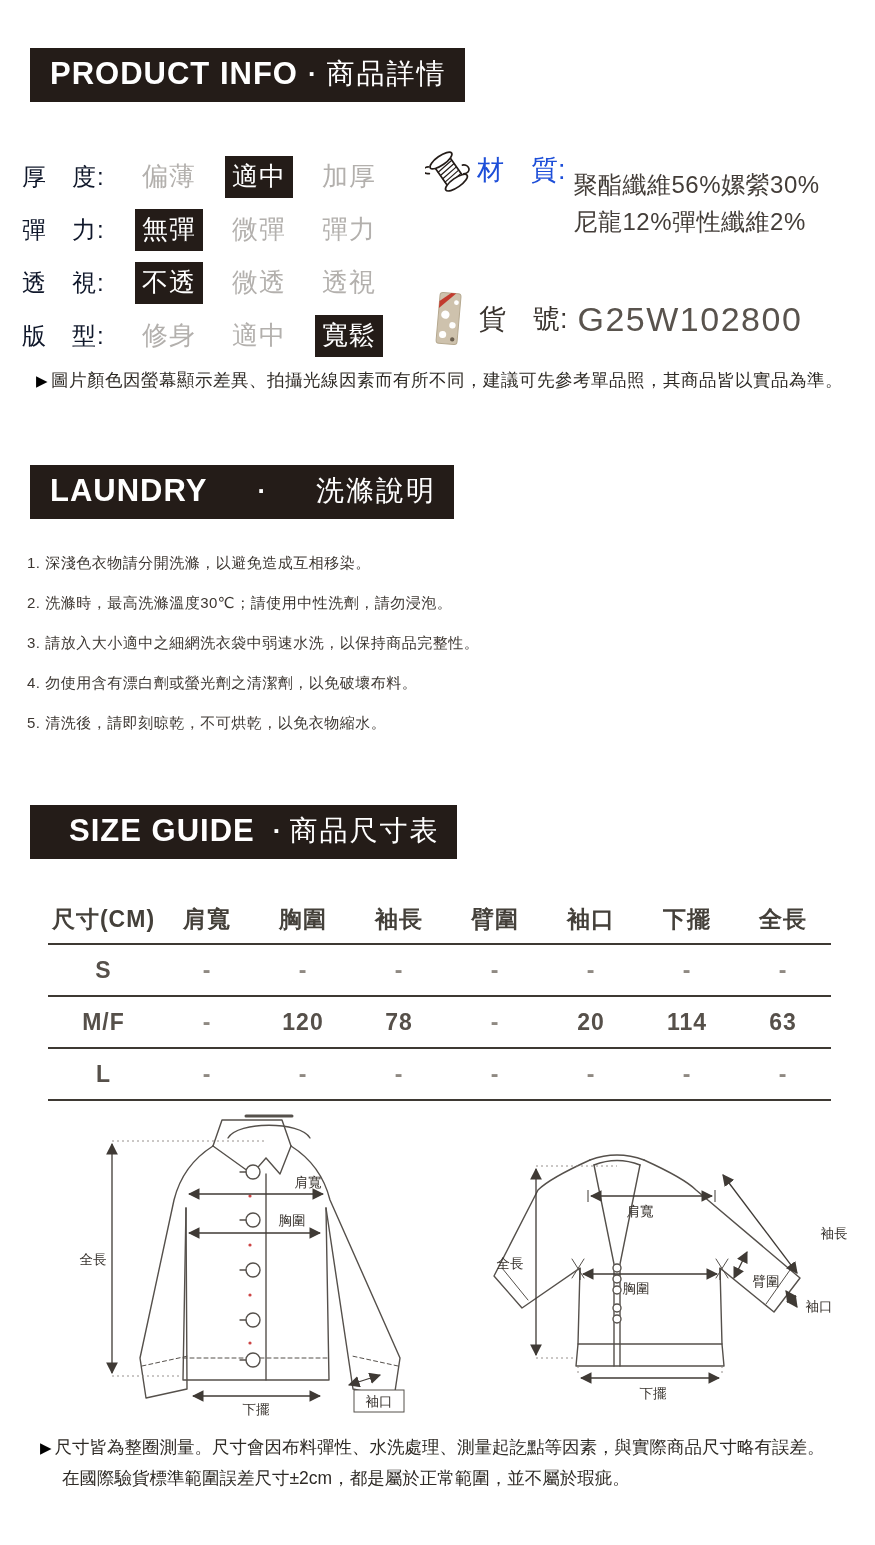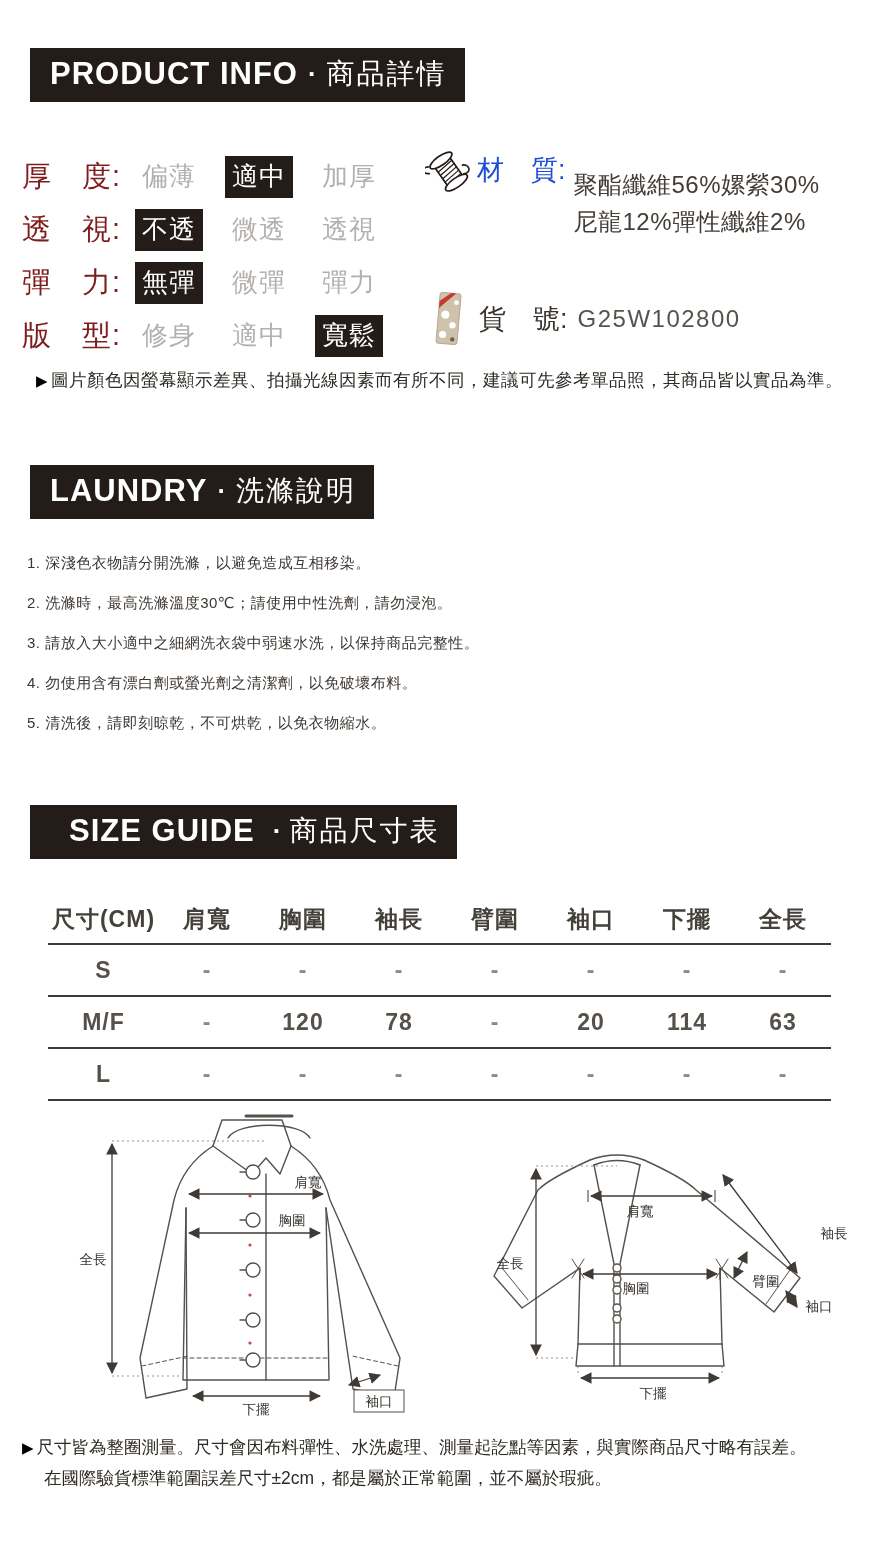--- a/index.html
+++ b/index.html
@@ -14,45 +14,45 @@
   .sec-hdr {
     position:absolute; display:inline-flex; align-items:center;
     background:#241c18; color:#fff; padding:7px 18px 9px 20px;
     white-space:nowrap;
     text-align:center;
   }
   .sec-hdr .en { font-size:31px; font-weight:bold; letter-spacing:1px; }
   .sec-hdr .dot { font-size:26px; margin:0 10px; font-weight:bold; }
   .sec-hdr .zh { font-size:28px; font-weight:400; letter-spacing:2px; }
   .hdr-product { left:30px; top:48px; }
-  .hdr-laundry { left:30px; top:465px; }
+  .hdr-laundry { left:30px; top:465px;gap:40px; }
   .hdr-size    { left:30px; top:805px;padding-left:39px; }
   .hdr-size .dot { margin:0 8px 0 18px; }
 
   
   .attrs { position:absolute; left:22px; top:150px; width:400px; }
   .attr-row { display:flex; align-items:center; height:53px; }
-  .attr-label { width:113px; font-size:29px; color:#7f1d1d; white-space:pre; letter-spacing:1px; }
+  .attr-label { width:113px; font-size:24px; color:#0f172a; white-space:pre; letter-spacing:1px; }
   .attr-option {
     width:68px; height:42px; margin-right:22px;
     display:flex; align-items:center; justify-content:center;
     font-size:26px; color:#b3b0ad; letter-spacing:1px;
   }
   .attr-option.selected { background:#241c18; color:#ffffff; }
 
   
   .right-col { position:absolute; left:425px; top:148px; width:445px; }
   .mat-row { display:flex; align-items:flex-start; }
   .mat-icon { flex:0 0 48px; margin-top:1px; }
   .mat-label { font-size:27px; color:#1d4ed8; white-space:pre; margin:4px 8px 0 4px; }
   .mat-lines { font-size:24px; color:#433d38; line-height:37px; margin-top:18px; letter-spacing:0.5px; }
   .itemno-row { display:flex; align-items:center; margin-top:50px; }
   .tag-icon { flex:0 0 32px; margin-left:8px; margin-right:14px; }
   .itemno-label { font-size:27px; color:#3a342f; white-space:pre; margin-right:10px; }
-  .itemno-value { font-size:24px; color:#59534d; letter-spacing:1.5px; }
+  .itemno-value { font-size:34px; color:#59534d; letter-spacing:1.5px; }
 
   .pi-note { position:absolute; left:36px; top:368px; width:815px; font-size:17.5px; color:#2e2a25; letter-spacing:0.5px; }
   .bullet { color:#000; font-size:15px; margin-right:3px; }
 
   
   .laundry-list { position:absolute; left:27px; top:543px; width:840px; }
   .laundry-item { font-size:15px; color:#3d3732; line-height:40px; letter-spacing:0.5px; }
 
   
   .size-table { position:absolute; left:48px; top:896px; width:783px;font-weight:bold; }
@@ -66,21 +66,21 @@
   .t-cell { letter-spacing:1px; }
   .dash { color:#8f8982; }
 
   
   .diagrams { position:absolute; left:0; top:1108px; width:875px; height:330px; }
   .svg-left  { position:absolute; left:60px;  top:0; }
   .svg-right { position:absolute; left:478px; top:38px; }
   svg text { font-family:"Liberation Sans","DejaVu Sans",sans-serif; font-size:13.5px; fill:#37322d; }
 
   
-  .sg-notes { position:absolute; left:22px; top:1432px; width:815px; font-size:17.5px; color:#2e2a25; line-height:30px; }
+  .sg-notes { position:absolute; left:40px; top:1432px; width:815px; font-size:17.5px; color:#2e2a25; line-height:30px; }
   .sg-notes .line2 { padding-left:22px; }
 </style>
 </head>
 <body>
 
 <svg width="0" height="0" style="position:absolute" aria-hidden="true">
   <defs>
     <marker id="ah" viewBox="0 0 10 10" refX="9" refY="5" markerWidth="9" markerHeight="9" orient="auto-start-reverse">
       <path d="M0,0 L10,5 L0,10 z" fill="#3f3a35"></path>
     </marker>
@@ -96,30 +96,30 @@
   </div>
 
   <div class="attrs">
     <div class="attr-row">
       <span class="attr-label">厚　度:</span>
       <span class="attr-option">偏薄</span>
       <span class="attr-option selected">適中</span>
       <span class="attr-option">加厚</span>
     </div>
     <div class="attr-row">
+      <span class="attr-label">彈　力:</span>
+      <span class="attr-option selected">無彈</span>
+      <span class="attr-option">微彈</span>
+      <span class="attr-option">彈力</span>
+    </div>
+    <div class="attr-row">
       <span class="attr-label">透　視:</span>
       <span class="attr-option selected">不透</span>
       <span class="attr-option">微透</span>
       <span class="attr-option">透視</span>
-    </div>
-    <div class="attr-row">
-      <span class="attr-label">彈　力:</span>
-      <span class="attr-option selected">無彈</span>
-      <span class="attr-option">微彈</span>
-      <span class="attr-option">彈力</span>
     </div>
     <div class="attr-row">
       <span class="attr-label">版　型:</span>
       <span class="attr-option">修身</span>
       <span class="attr-option">適中</span>
       <span class="attr-option selected">寬鬆</span>
     </div>
   </div>
 
   <div class="right-col">

